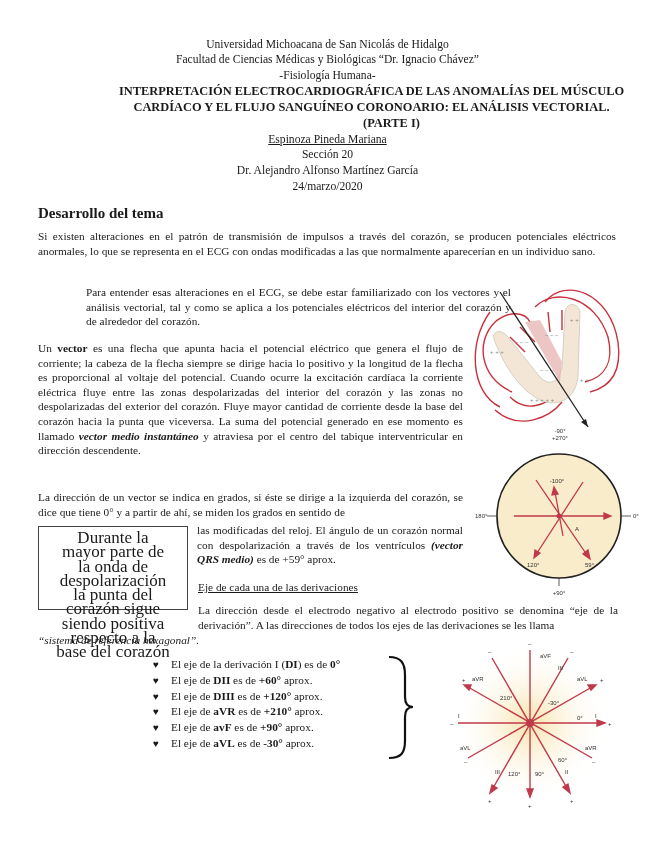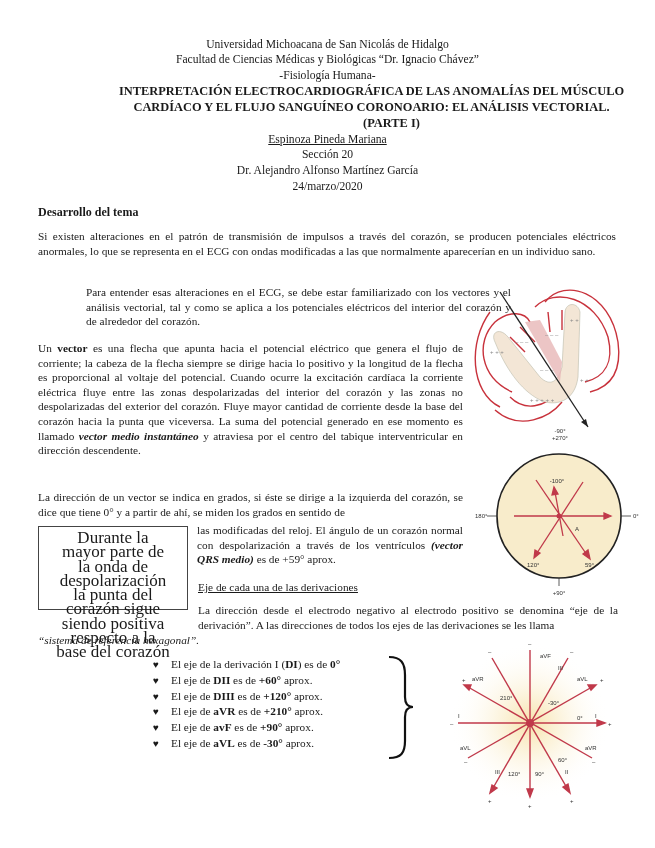--- a/index.html
+++ b/index.html
@@ -24,21 +24,21 @@
 <div class="abs center hdr" style="top:53px;">Facultad de Ciencias Médicas y Biológicas “Dr. Ignacio Chávez”</div>
 <div class="abs center hdr" style="top:69px;">-Fisiología Humana-</div>
 <div class="abs center title" style="top:84px;">INTERPRETACIÓN ELECTROCARDIOGRÁFICA DE LAS ANOMALÍAS DEL MÚSCULO</div>
 <div class="abs center title" style="top:100px;">CARDÍACO Y EL FLUJO SANGUÍNEO CORONOARIO: EL ANÁLISIS VECTORIAL.</div>
 <div class="abs center title" style="top:116px;margin-left:20px;">(PARTE I)</div>
 <div class="abs center hdr" style="top:133px;"><span class="u">Espinoza Pineda Mariana</span></div>
 <div class="abs center hdr" style="top:148px;">Sección 20</div>
 <div class="abs center hdr" style="top:164px;">Dr. Alejandro Alfonso Martínez García</div>
 <div class="abs center hdr" style="top:180px;">24/marzo/2020</div>
 
-<div class="abs" style="top:205px; left:38px; font-weight:bold; font-size:12px;">Desarrollo del tema</div>
+<div class="abs" style="top:205px; left:38px; font-weight:bold; font-size:15px;">Desarrollo del tema</div>
 
 <div class="abs body-text" style="top:229px; left:38px; width:578px;">Si existen alteraciones en el patrón de transmisión de impulsos a través del corazón, se producen potenciales eléctricos anormales, lo que se representa en el ECG con ondas modificadas a las que normalmente aparecerían en un individuo sano.</div>
 
 <div class="abs body-text" style="top:285px; left:38px; width:425px;margin-left:48px;">Para entender esas alteraciones en el ECG, se debe estar familiarizado con los vectores y el análisis vectorial, tal y como se aplica a los potenciales eléctricos del interior del corazón y de alrededor del corazón.</div>
 
 <div class="abs body-text" style="top:341px; left:38px; width:425px;"><span>Un </span><b>vector</b><span> es una flecha que apunta hacia el potencial eléctrico que genera el flujo de corriente; la cabeza de la flecha siempre se dirige hacia lo positivo y la longitud de la flecha es proporcional al voltaje del potencial. Cuando ocurre la excitación cardíaca la corriente eléctrica fluye entre las zonas despolarizadas del interior del corazón y las zonas no despolarizadas del exterior del corazón. Fluye mayor cantidad de corriente desde la base del corazón hacia la punta que viceversa. La suma del potencial generado en ese momento es llamado </span><b><i>vector medio instantáneo</i></b><span> y atraviesa por el centro del tabique interventricular en dirección descendente.</span></div>
 
 <div class="abs body-text" style="top:490px; left:38px; width:425px;">La dirección de un vector se indica en grados, si éste se dirige a la izquierda del corazón, se dice que tiene 0° y a partir de ahí, se miden los grados en sentido de</div>
 
 <div class="abs box" style="top:526px; left:38px; width:150px; height:84px;">Durante la mayor parte de la onda de despolarización la punta del corazón sigue siendo positiva respecto a la base del corazón</div>

